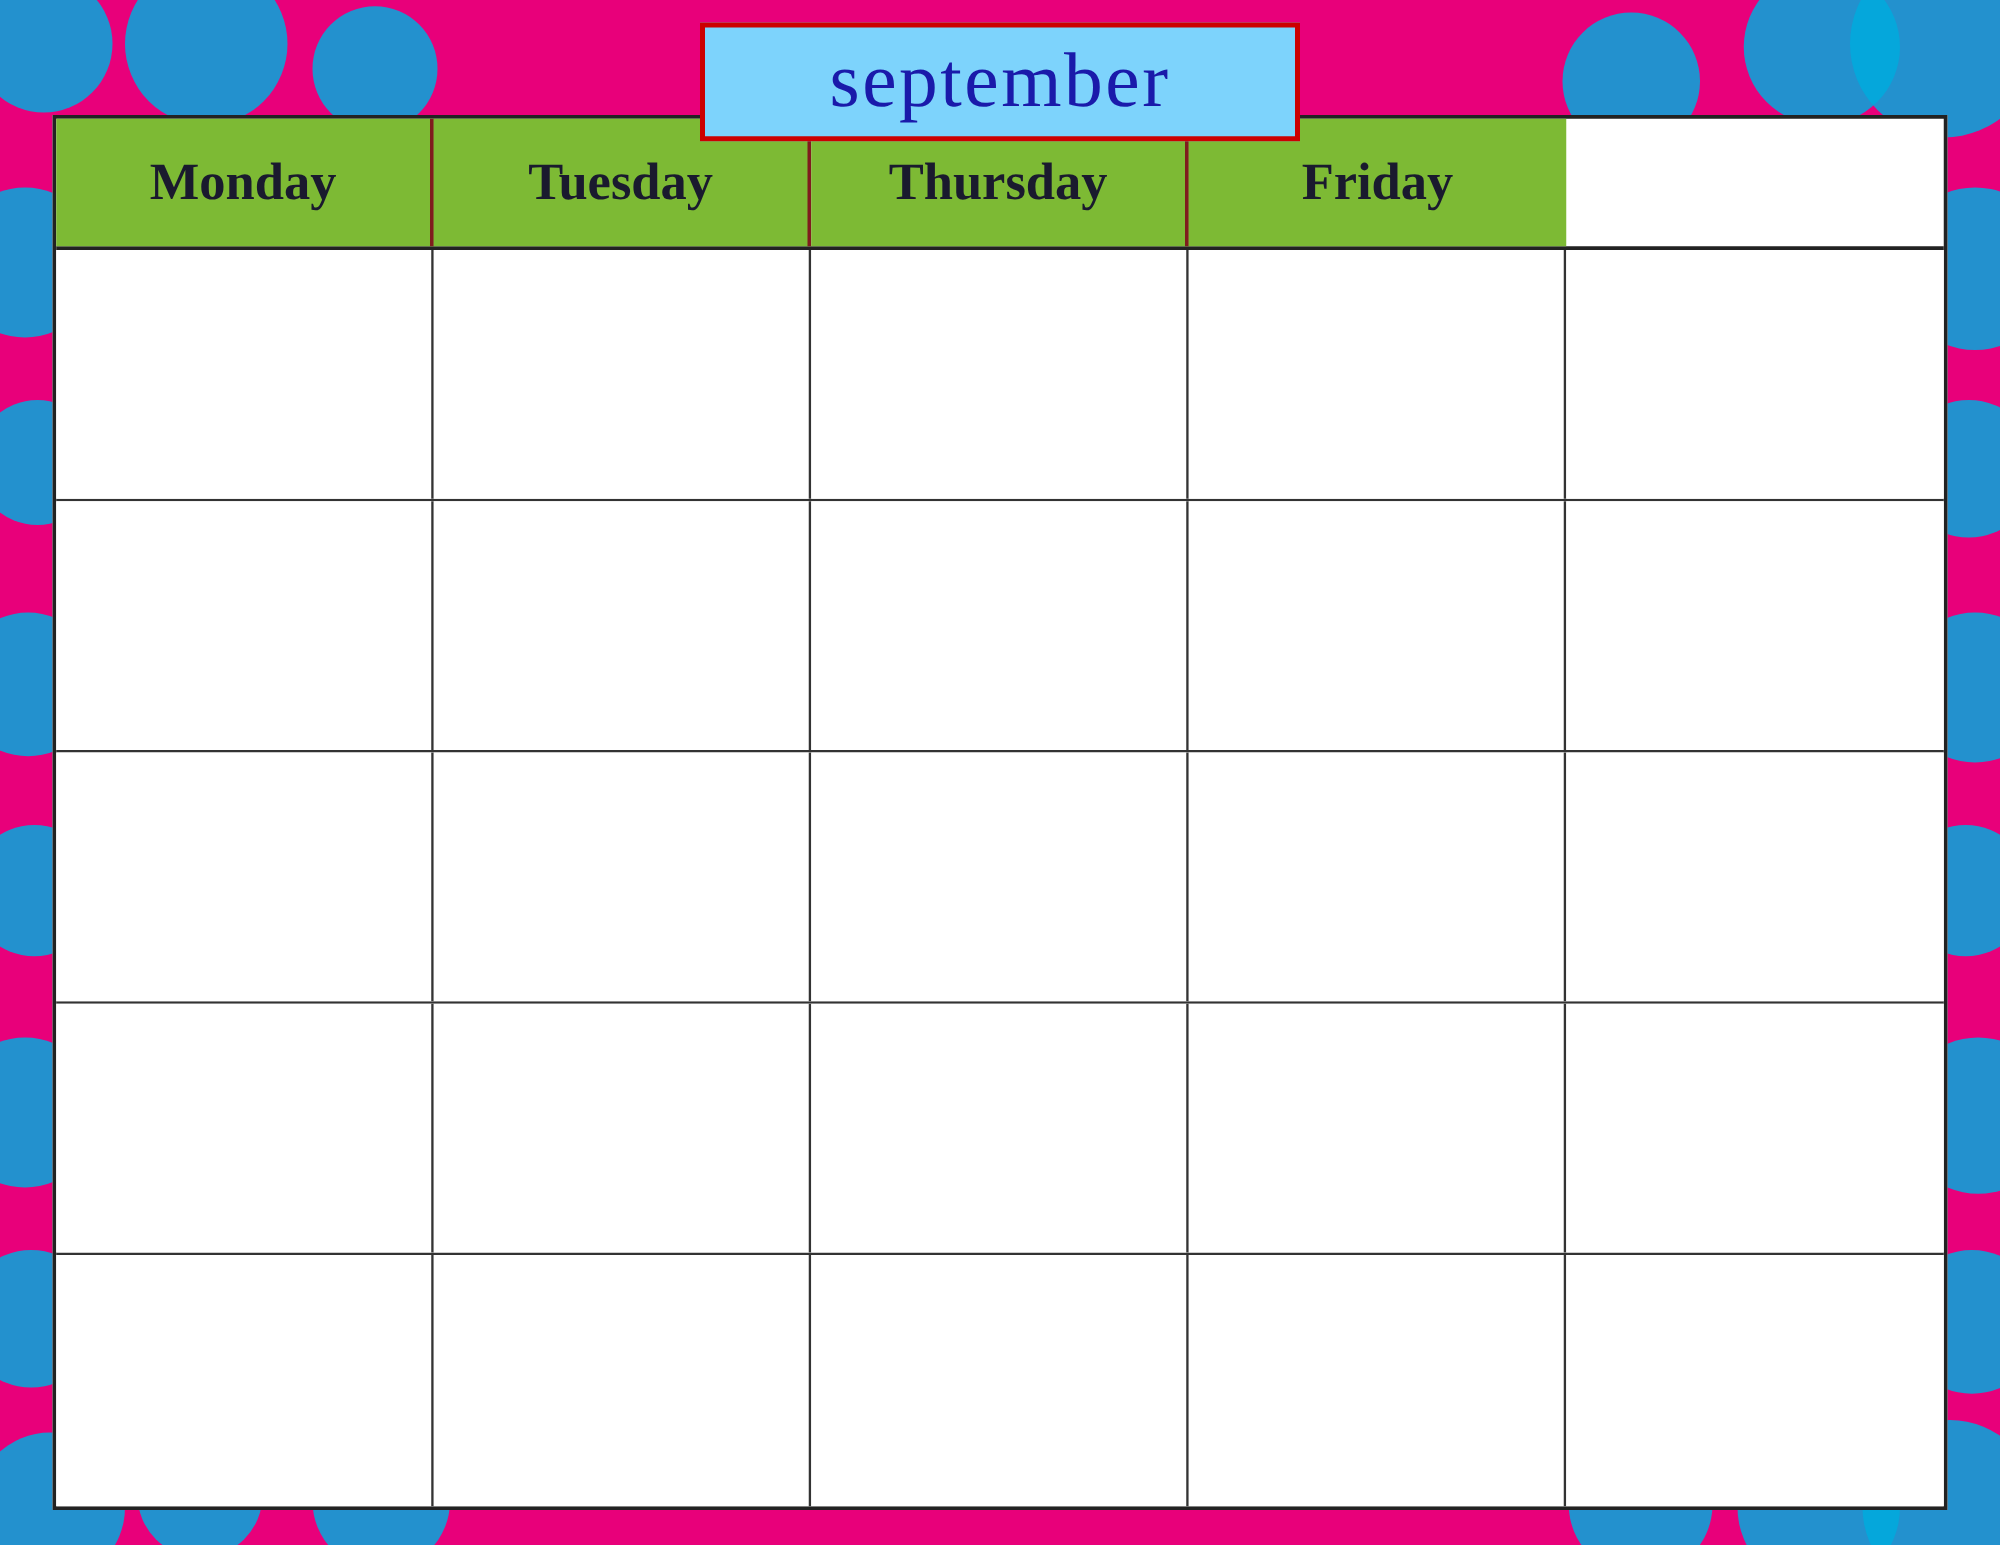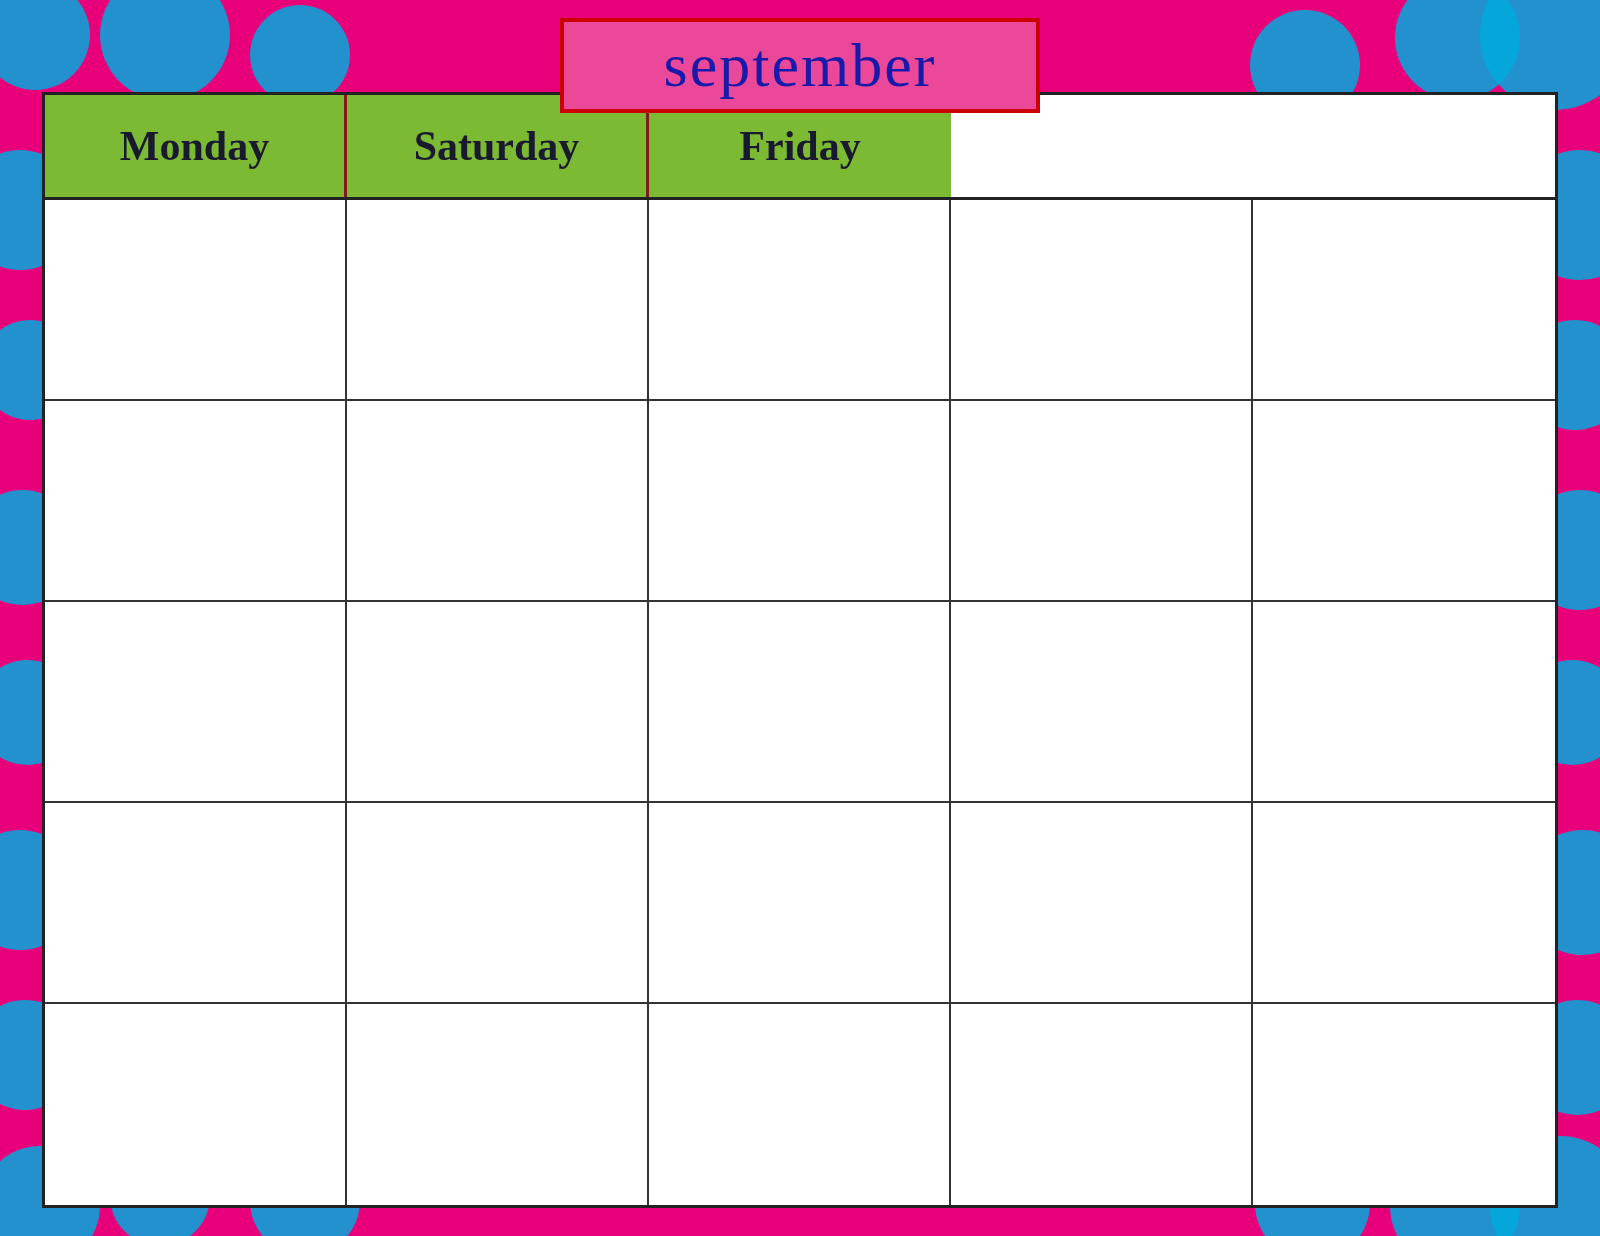--- a/index.html
+++ b/index.html
@@ -35,21 +35,21 @@
     
     .title-container {
       position: absolute;
       top: 18px;
       left: 50%;
       transform: translateX(-50%);
       z-index: 10;
     }
 
     .title-box {
-      background: #ec4899;
+      background: #7dd3fc;
       border: 4px solid #cc0000;
       padding: 8px 60px;
       display: flex;
       align-items: center;
       justify-content: center;
       min-width: 480px;
     }
 
     .title-text {
       font-size: 62px;
@@ -162,21 +162,24 @@
   </div>
 </div>
 
 <div class="calendar-container">
 
   <div class="header-row">
     <div class="header-cell">
       <span>Monday</span>
     </div>
     <div class="header-cell">
-      <span>Saturday</span>
+      <span>Tuesday</span>
+    </div>
+    <div class="header-cell">
+      <span>Thursday</span>
     </div>
     <div class="header-cell">
       <span>Friday</span>
     </div>
   </div>
 
   <div class="grid-rows">
     <div class="grid-row">
       <div class="grid-cell"></div>
       <div class="grid-cell"></div>

